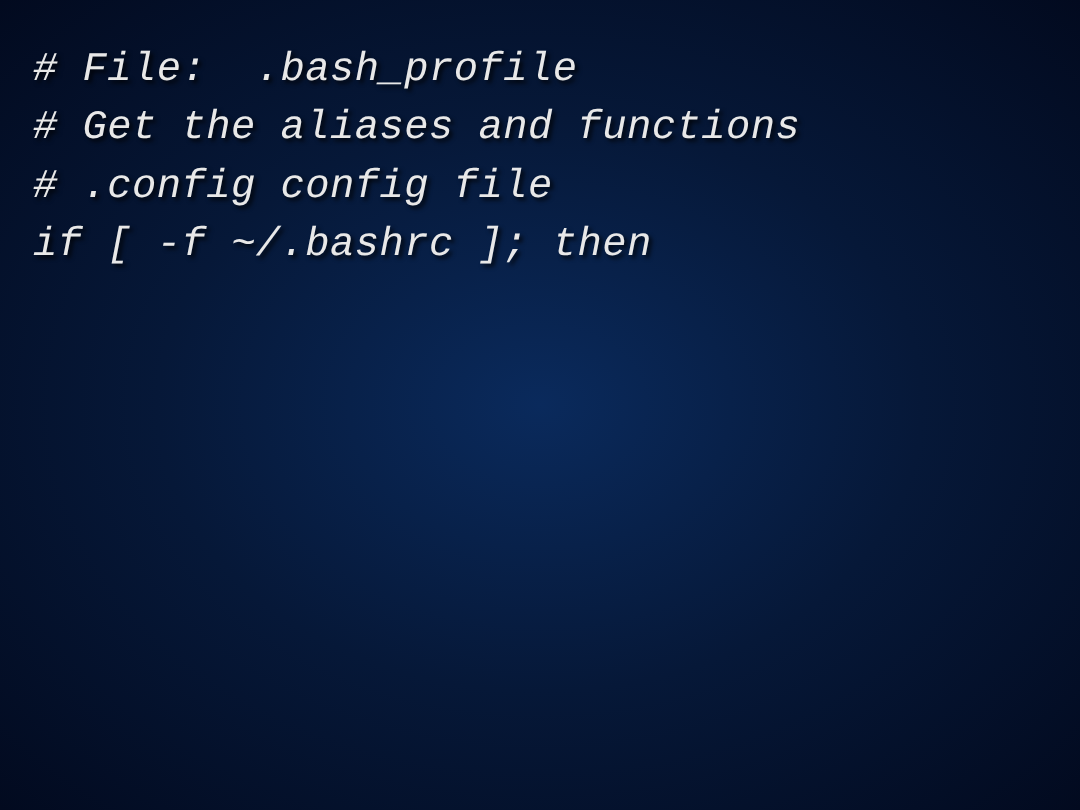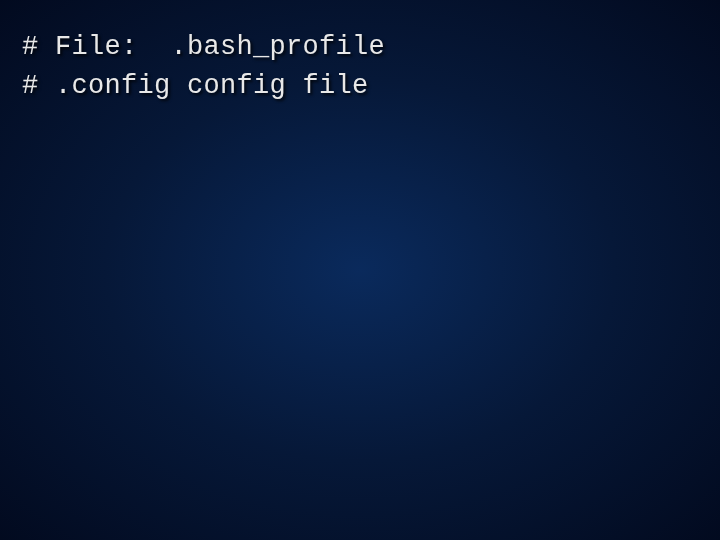--- a/index.html
+++ b/index.html
@@ -1,18 +1,19 @@
 <!DOCTYPE html>
 <html><head>
   <meta charset="utf-8">
   <style>
     * {
       margin: 0;
       padding: 0;
       box-sizing: border-box;
+      font-style: italic;
     }
     body {
       width: 720px;
       height: 540px;
       background: radial-gradient(ellipse at center, #0a2a5c 0%, #061838 50%, #020a1f 100%);
       font-family: "Courier New", Courier, monospace;
       font-size: 27px;
       color: #e8e8e8;
       padding: 28px 22px;
       line-height: 1.45;
@@ -22,14 +23,16 @@
       white-space: pre;
       text-shadow: 2px 2px 3px rgba(0,0,0,0.8);
       letter-spacing: 0.3px;
     }
   </style>
 </head>
 <body>
 
 <div class="code-block">
   <div class="code-line"># File:  .bash_profile</div>
+  <div class="code-line"># Get the aliases and functions</div>
   <div class="code-line"># .config config file</div>
+  <div class="code-line">if [ -f ~/.bashrc ]; then</div>
 </div>
 
 </body></html>

